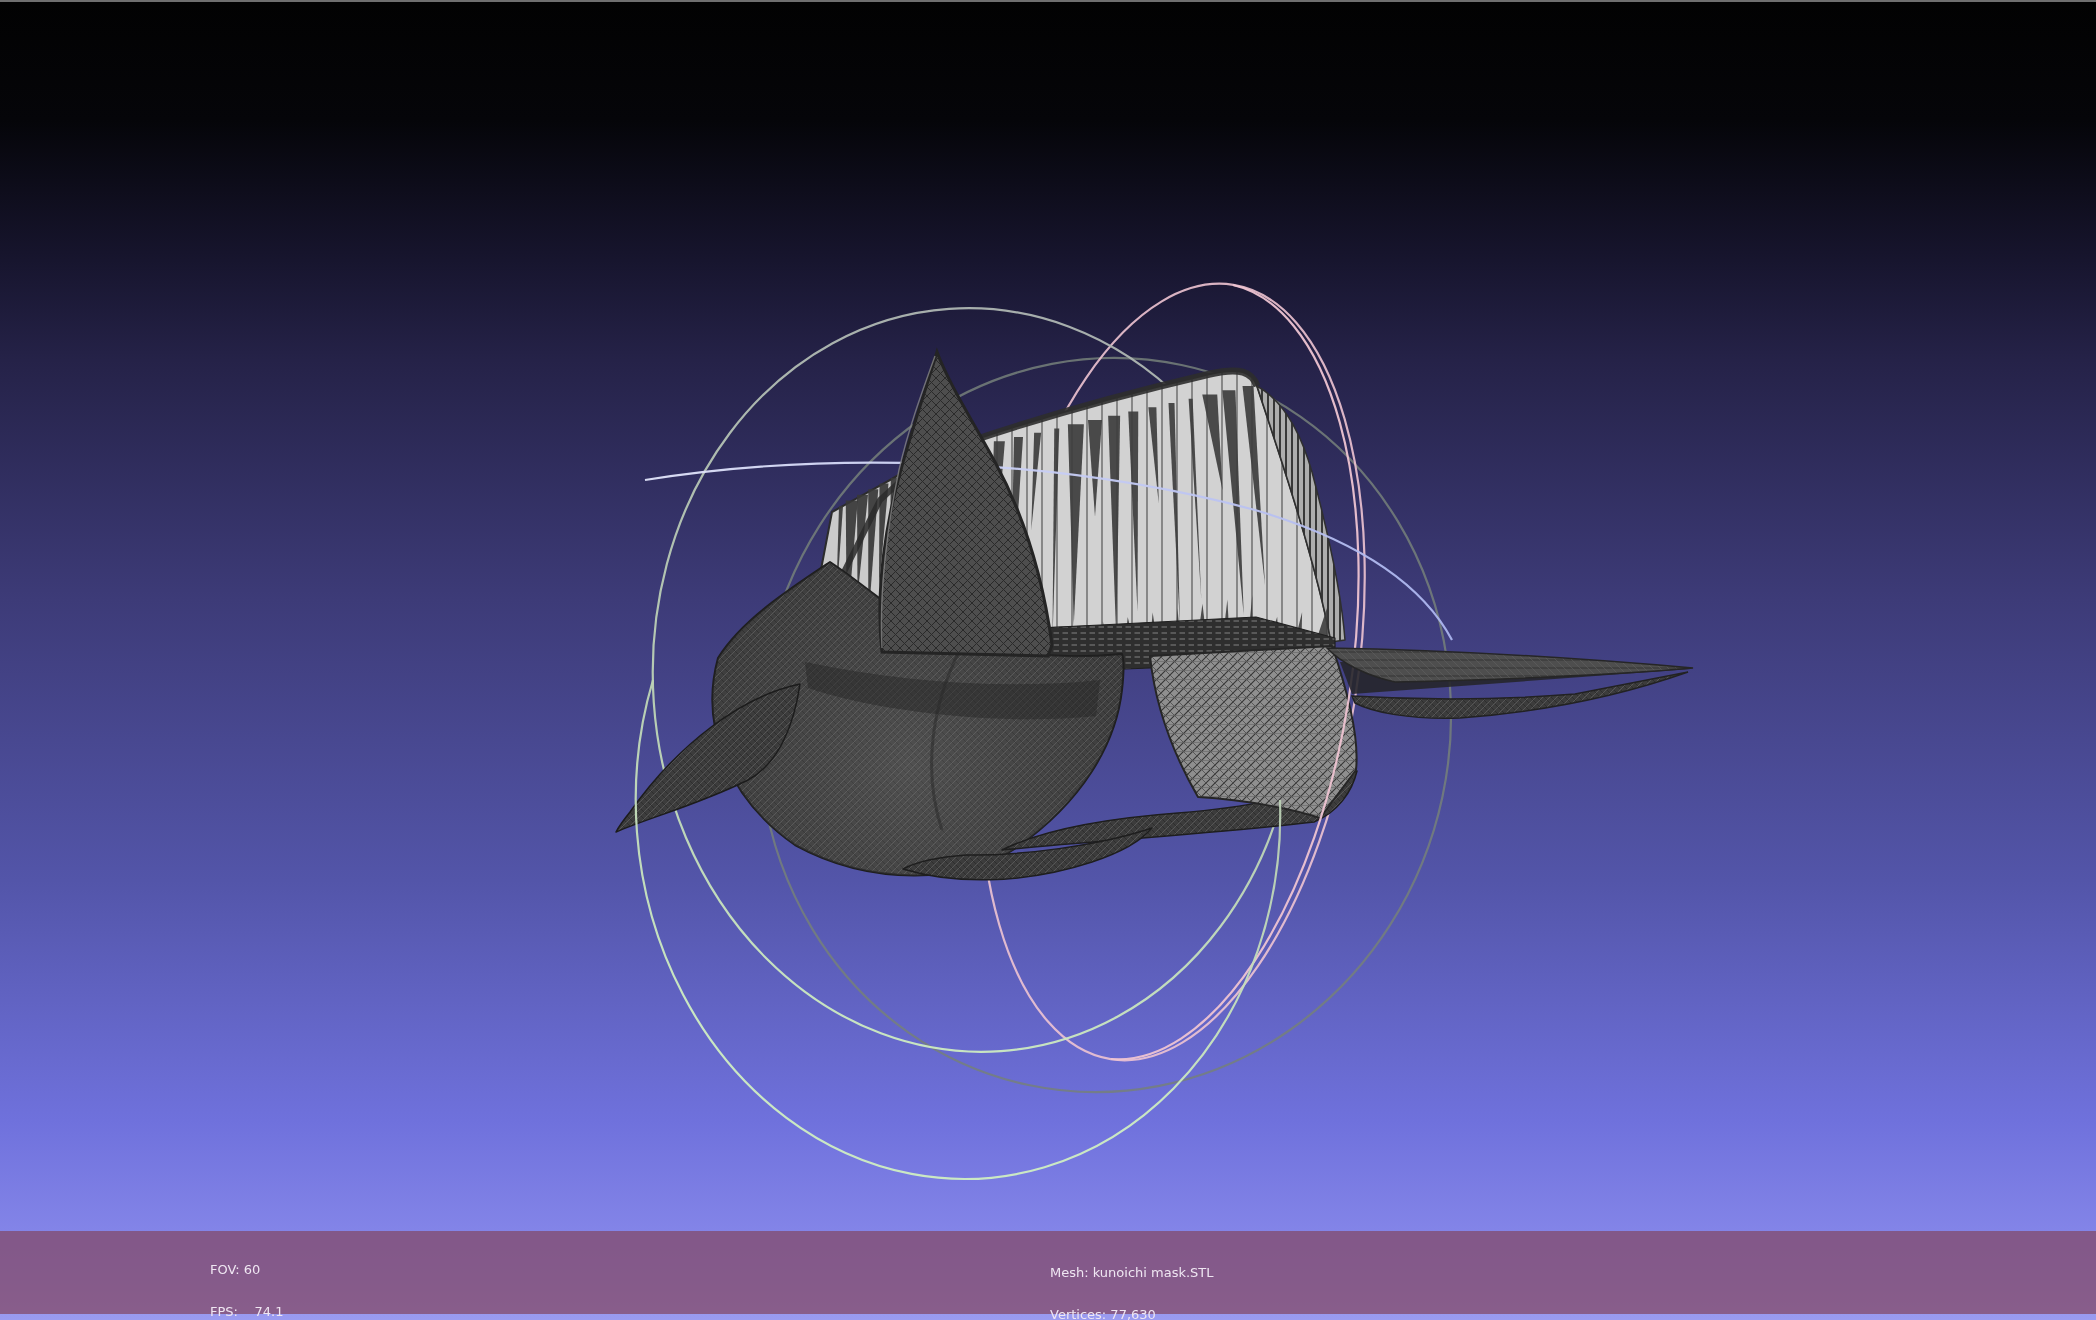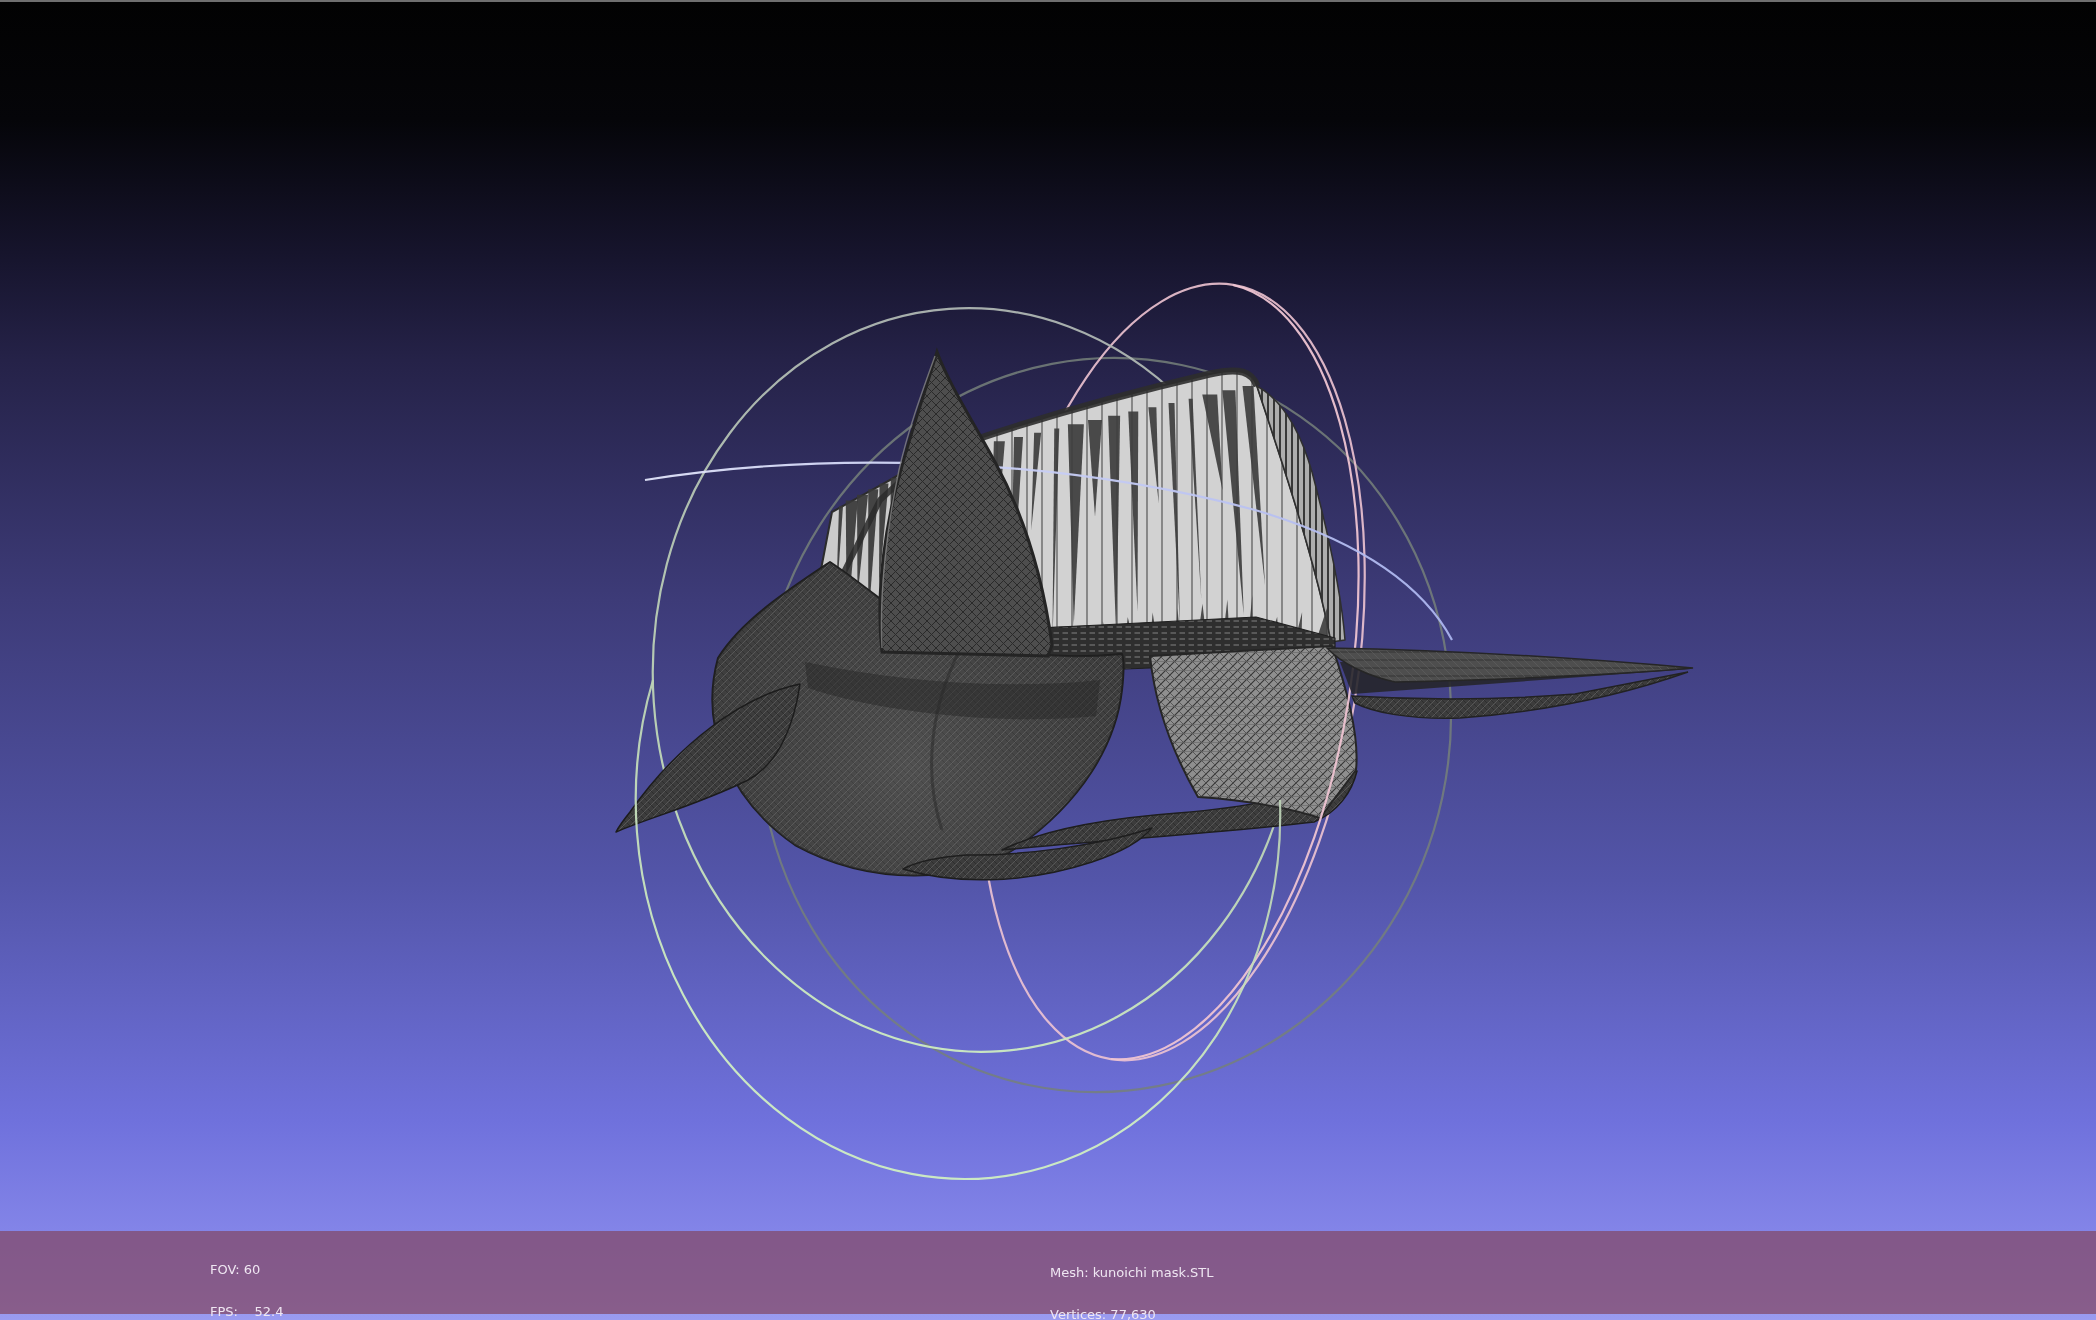--- a/index.html
+++ b/index.html
@@ -196,21 +196,21 @@
       <path d="M 937,352 C 948,382 972,420 995,462 C 1020,508 1042,570 1052,645
            L 1048,656 L 882,652 C 875,590 886,520 903,462
            C 915,420 928,382 937,352 Z" fill="url(#pHorn)" stroke="#242424" stroke-width="3"></path>
       <path d="M 935,356 C 922,392 908,430 899,470 C 888,522 879,590 882,648" fill="none" stroke="#858585" stroke-width="1.4" opacity="0.8"></path>
     </g>
   </svg>
 
   <div class="statusbar">
     <div class="hud-left">
       <div class="hud-line">FOV: 60</div>
-      <div class="hud-line">FPS:    52.4</div>
+      <div class="hud-line">FPS:    74.1</div>
       
     </div>
     <div class="hud-right">
       <div class="hud-line">Mesh: kunoichi mask.STL</div>
       <div class="hud-line">Vertices: 77,630</div>
       
       
     </div>
   </div>
 </div>

